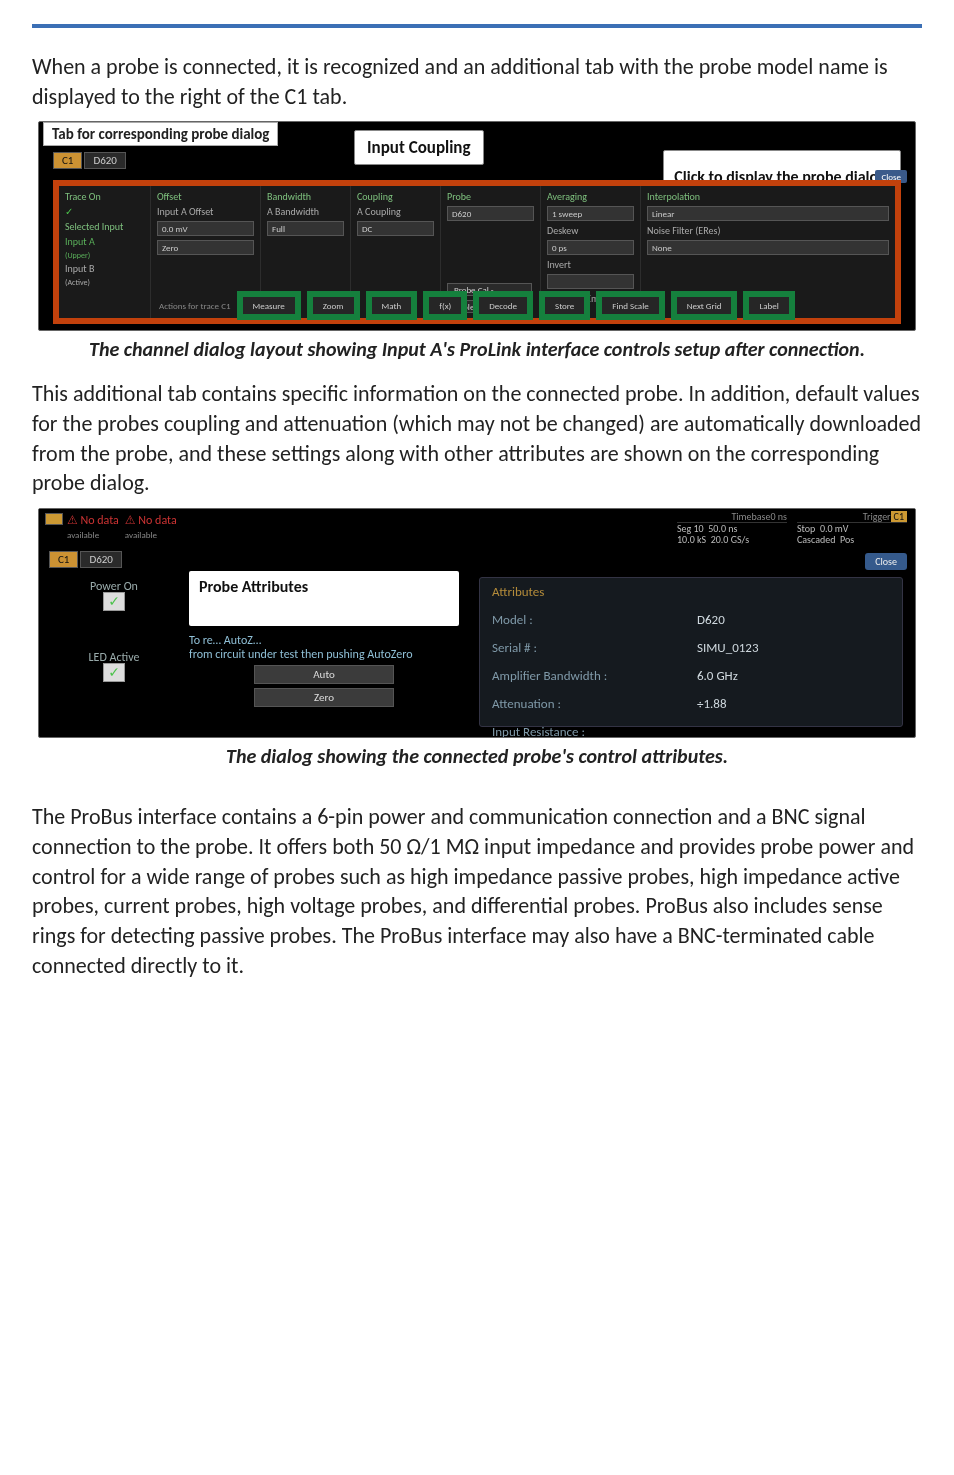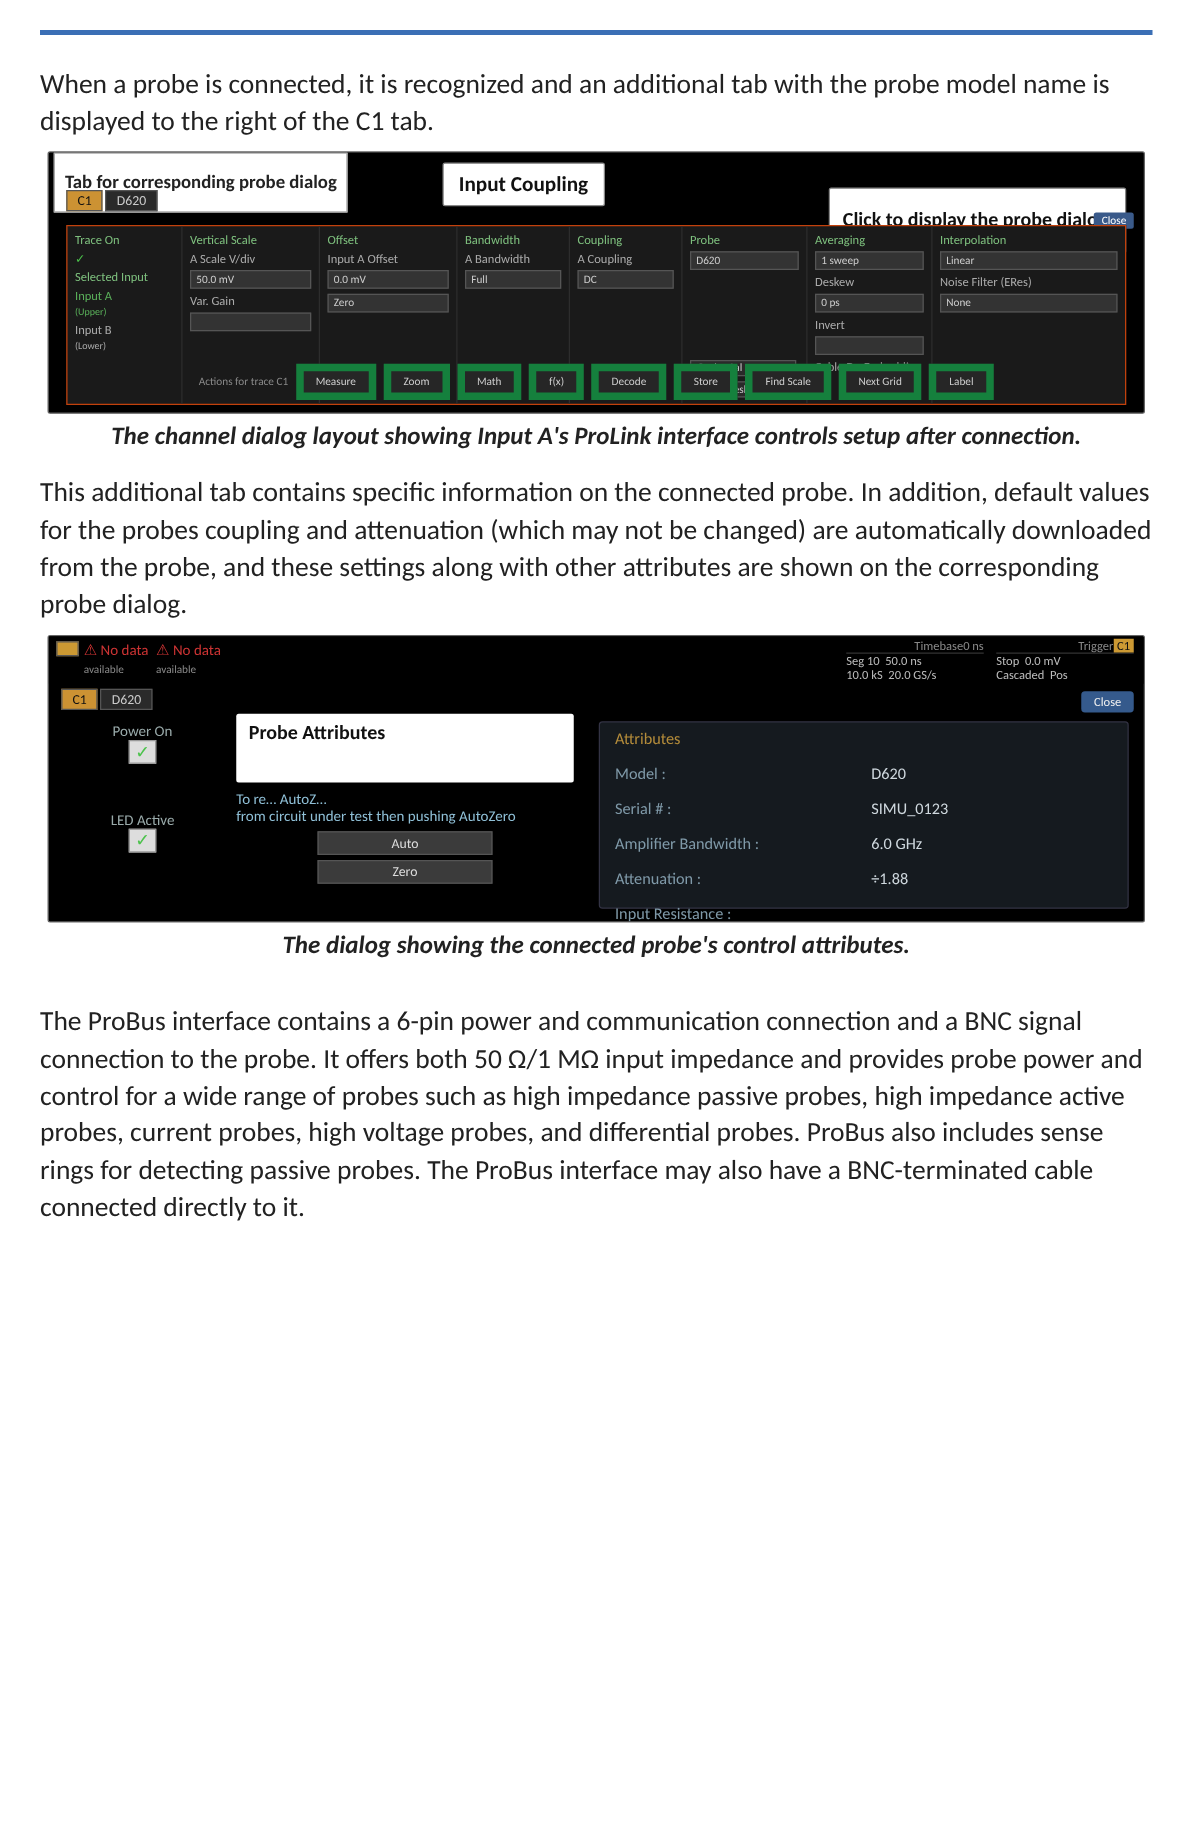--- a/index.html
+++ b/index.html
@@ -36,41 +36,41 @@
       color:#aaa;
       font-size:12px;
       position:relative;
       overflow:hidden;
     }
     
     .ss1 { height: 210px; }
     .ss1 .tab-label {
       position:absolute; left:4px; top:0px;
       background:#fff;color:#222;border:1px solid #aaa;
-      padding:14px 8px; font-size:15px; font-weight:600;
+      padding:2px 8px; font-size:15px; font-weight:600;
     }
     .ss1 .tabs-row{
       position:absolute; left:14px; top:30px;
       display:flex; gap:2px;
     }
     .ss1 .tab{ background:#2a2a2a;border:1px solid #555;padding:1px 8px;font-size:11px;color:#ccc;}
     .ss1 .tab.c1{ background:#cc9233;color:#111;}
     .ss1 .callout-ic{
       position:absolute;left:315px;top:8px;
       background:#fff;color:#111;font-weight:700;font-size:17px;
       padding:6px 12px;border-radius:2px;border:1px solid #888;text-align:center;
     }
     .ss1 .callout-right{
       position:absolute;right:14px;top:28px;
       background:#fff;color:#111;font-weight:700;font-size:16px;
       padding:16px 10px;border-radius:2px;border:1px solid #888;
     }
     .ss1 .bodygrid{
       position:absolute;left:14px;right:14px;top:58px;bottom:6px;
-      background:#1a1a1a;border:1px solid #c2410c;
+      background:#1a1a1a;border:6px solid #c2410c;
       display:flex;font-size:10px;
     }
     .ss1 .col{border-right:1px solid #2d2d2d;padding:4px 6px;display:flex;flex-direction:column;gap:2px;}
     .ss1 .hdr{color:#7ec07e;font-size:10px;}
     .ss1 .box{background:#333;border:1px solid #555;padding:1px 4px;color:#ccc;font-size:9px;display:inline-block;margin:1px 0;}
     .ss1 .pill{background:#2a2a2a;border:1px solid #555;padding:0 6px;color:#ccc;font-size:9px;display:inline-block;margin:1px 2px 1px 0;}
     .ss1 .check{color:#4bc24b;}
     .ss1 .closebtn{position:absolute;right:8px;top:48px;background:#3a5a8a;color:#fff;font-size:9px;padding:1px 6px;border-radius:2px;}
     .ss1 .action-row{position:absolute;left:120px;bottom:10px;display:flex;gap:6px;}
     .ss1 .abtn{background:#262626;border:6px solid #15803d;padding:3px 10px;color:#ccc;font-size:9px;text-align:center;}
@@ -131,28 +131,21 @@
   <div class="closebtn">Close</div>
 
   <div class="bodygrid">
     <div class="col" style="width:92px">
       <span class="hdr">Trace On</span>
       <span class="check">✓</span>
       <span class="hdr">Selected Input</span>
       <span style="color:#5ab05a">Input A</span>
       <span style="color:#5ab05a;font-size:8px;">(Upper)</span>
       <span>Input B</span>
-      <span style="font-size:8px;">(Lower)</span>
-    </div>
-    <div class="col" style="width:110px">
-      <span class="hdr">Vertical Scale</span>
-      <span>A Scale V/div</span>
-      <span class="box">50.0 mV</span>
-      <span>Var. Gain</span>
-      <span class="box">&nbsp;</span>
+      <span style="font-size:8px;">(Active)</span>
     </div>
     <div class="col" style="width:110px">
       <span class="hdr">Offset</span>
       <span>Input A Offset</span>
       <span class="box">0.0 mV</span>
       <span class="box">Zero</span>
     </div>
     <div class="col" style="width:90px">
       <span class="hdr">Bandwidth</span>
       <span>A Bandwidth</span>

